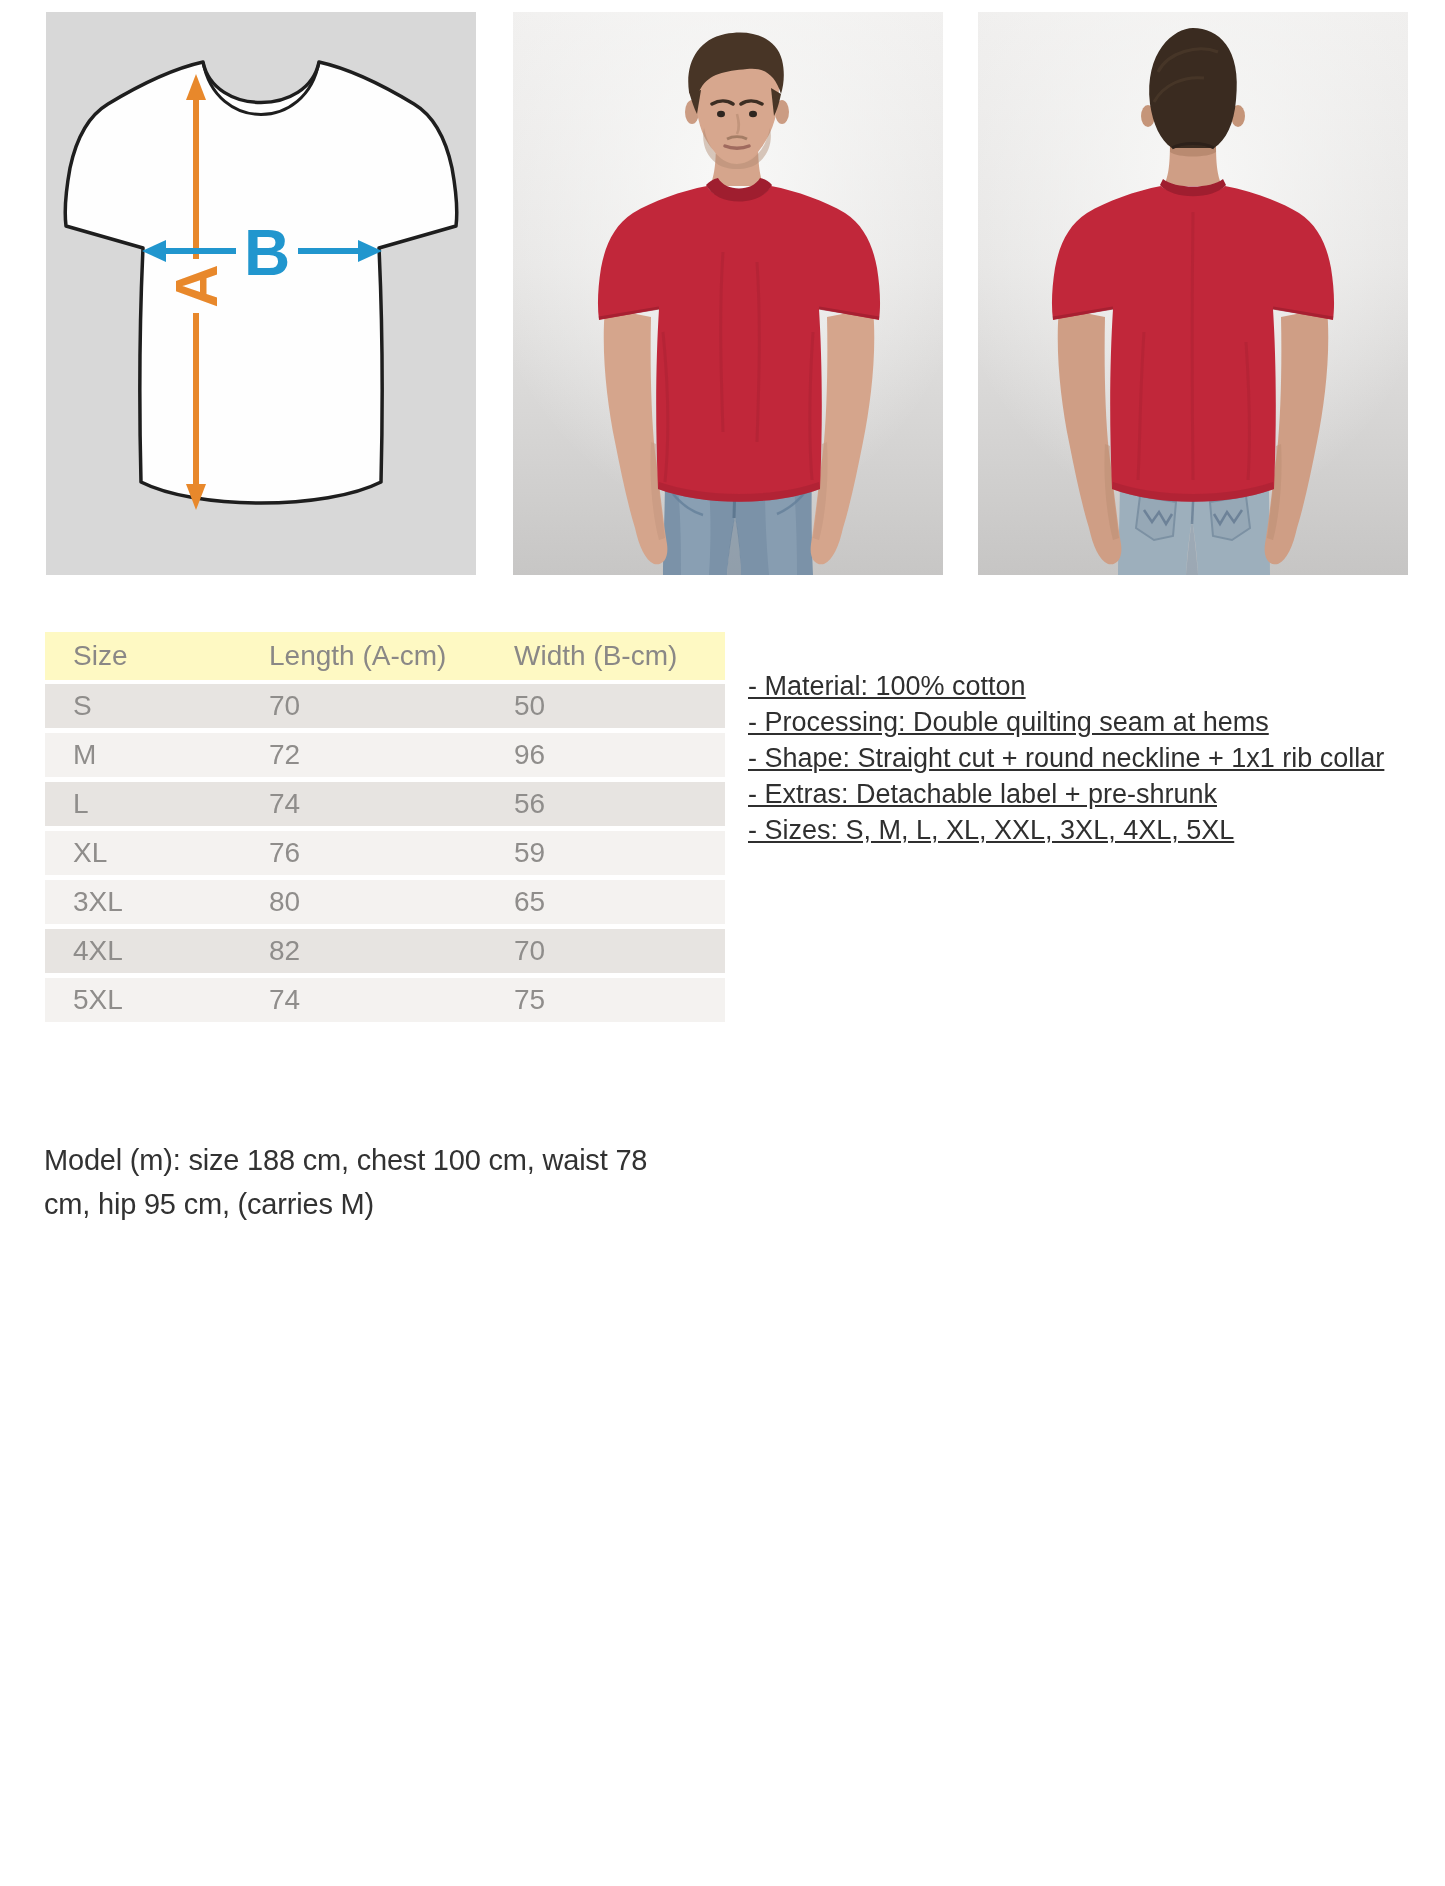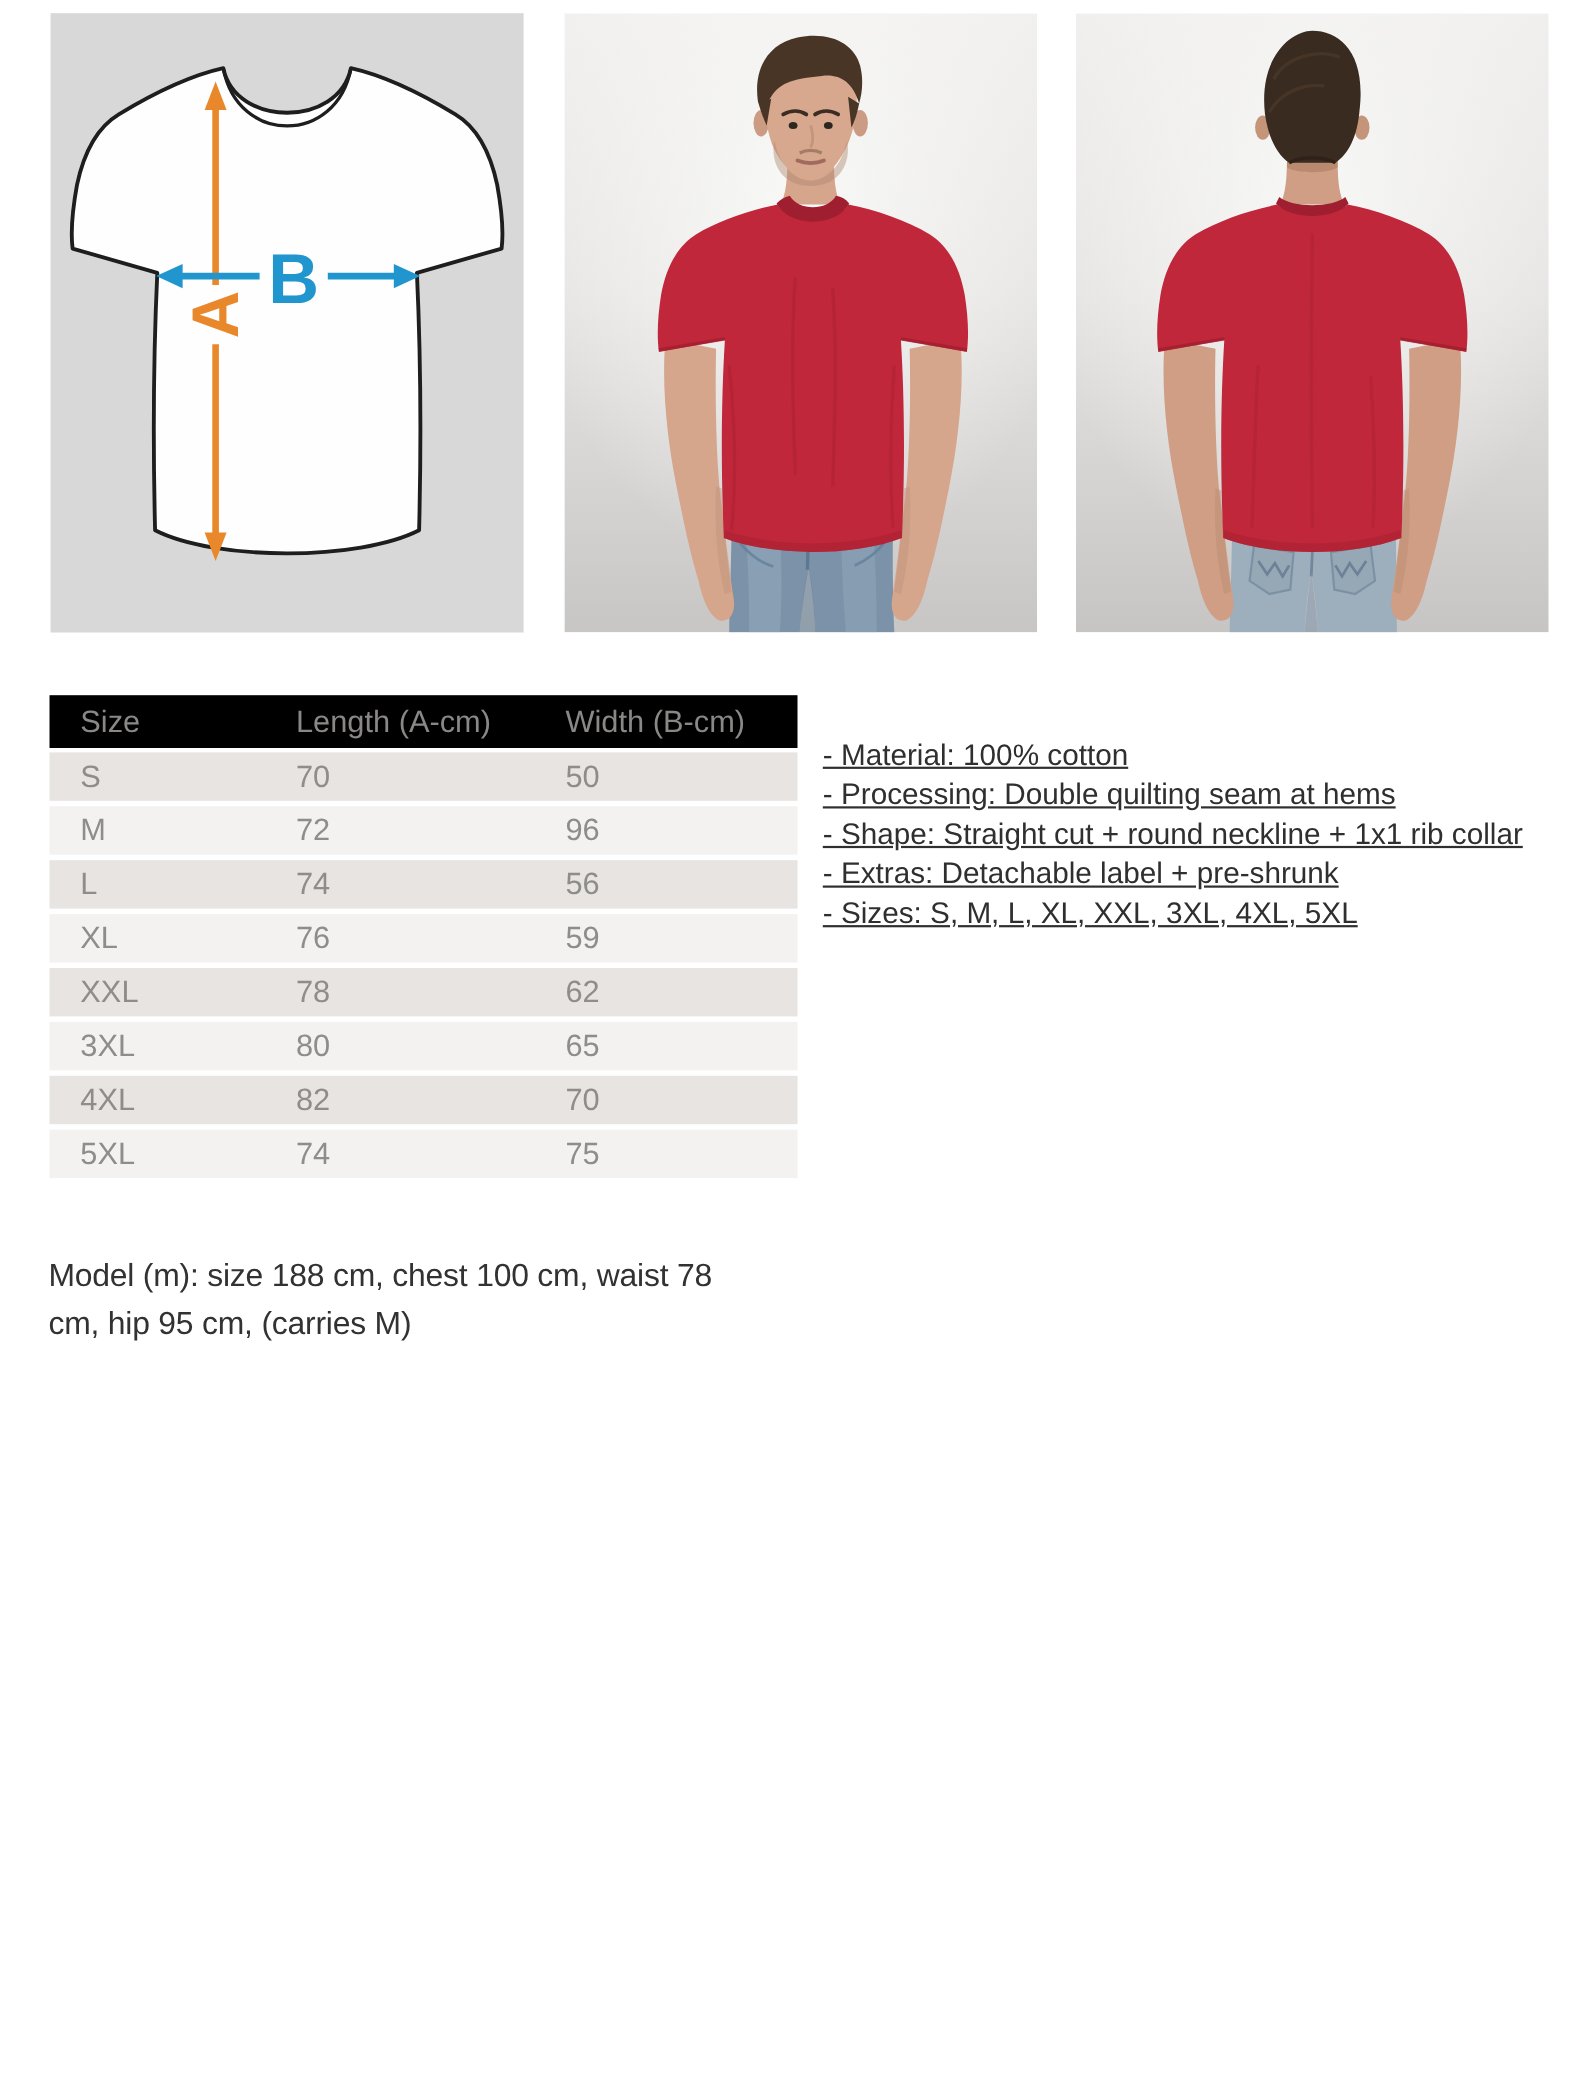--- a/index.html
+++ b/index.html
@@ -9,21 +9,21 @@
   }
   .panel{position:absolute;top:12px;height:563px;overflow:hidden;}
   .panel svg{display:block;width:100%;height:100%;}
   #panel-diagram{left:46px;width:430px;background:#d8d8d8;}
   #panel-front{left:513px;width:430px;}
   #panel-back{left:978px;width:430px;}
 
   
   #size-table{position:absolute;left:45px;top:632px;width:680px;font-size:28px;color:#8f8d8b;}
   .t-row{display:grid;grid-template-columns:196px 245px 1fr;align-items:center;height:44px;padding-left:28px;}
-  .t-head{height:48px;background:#000000;color:#8a8886;margin-bottom:4px;}
+  .t-head{height:48px;background:#fef9c3;color:#8a8886;margin-bottom:4px;}
   .t-data{margin-bottom:5px;}
   .t-data.dark{background:#e7e4e1;}
   .t-data.light{background:#f4f2f0;}
 
   
   #description{position:absolute;left:748px;top:636px;width:665px;color:#2f2f2f;}
   #description .intro{width:608px;font-size:27px;line-height:38px;letter-spacing:-0.2px;}
   #description .bullets{margin-top:32px;font-size:27px;line-height:36px;text-decoration:underline;}
   #description .bullet{white-space:nowrap;}
 
@@ -204,25 +204,20 @@
   <div class="t-row t-data dark">
     <div>L</div>
     <div>74</div>
     <div>56</div>
   </div>
   <div class="t-row t-data light">
     <div>XL</div>
     <div>76</div>
     <div>59</div>
   </div>
-  <div class="t-row t-data dark">
-    <div>XXL</div>
-    <div>78</div>
-    <div>62</div>
-  </div>
   <div class="t-row t-data light">
     <div>3XL</div>
     <div>80</div>
     <div>65</div>
   </div>
   <div class="t-row t-data dark">
     <div>4XL</div>
     <div>82</div>
     <div>70</div>
   </div>

